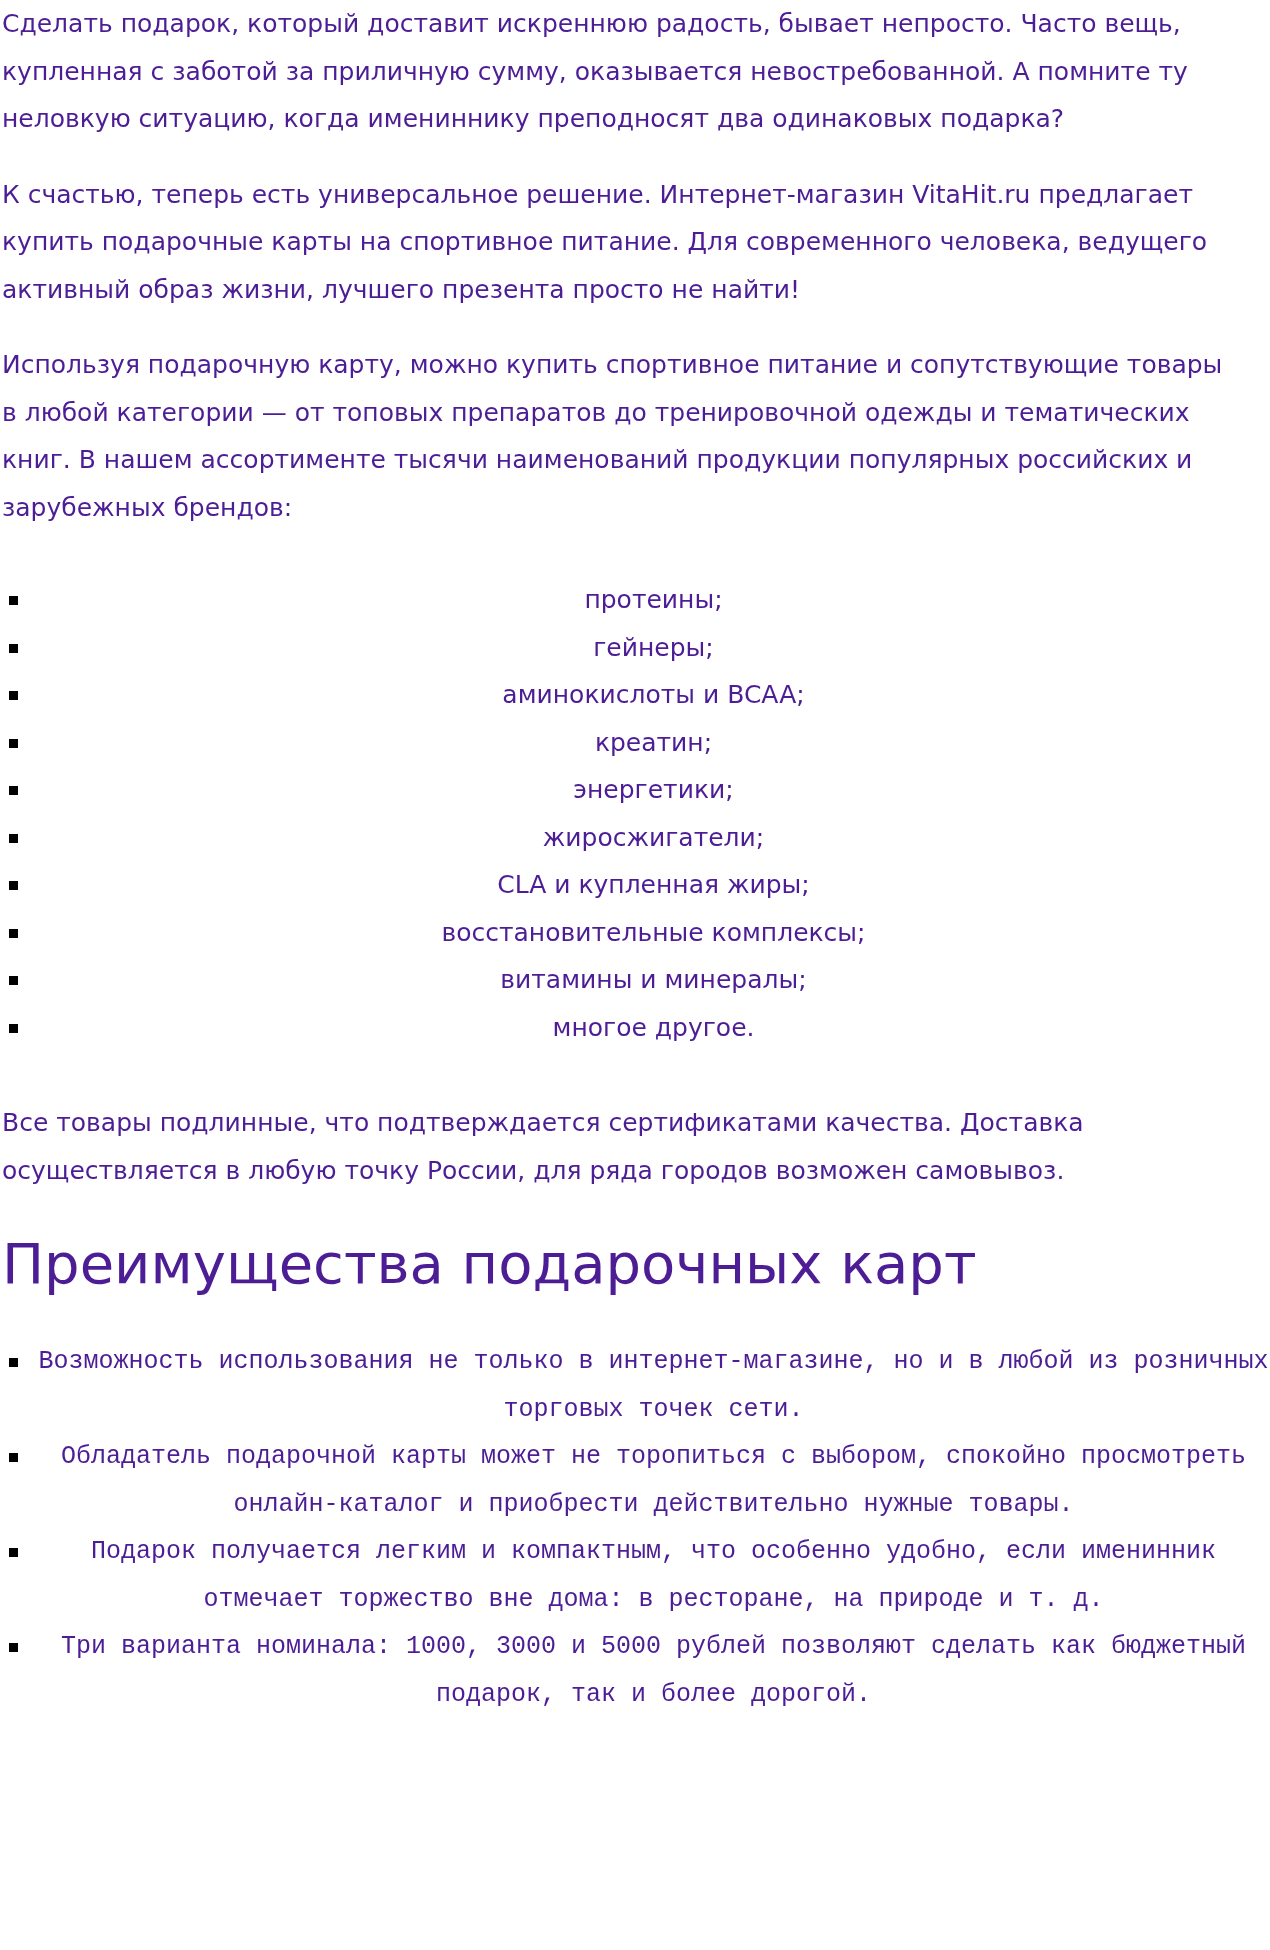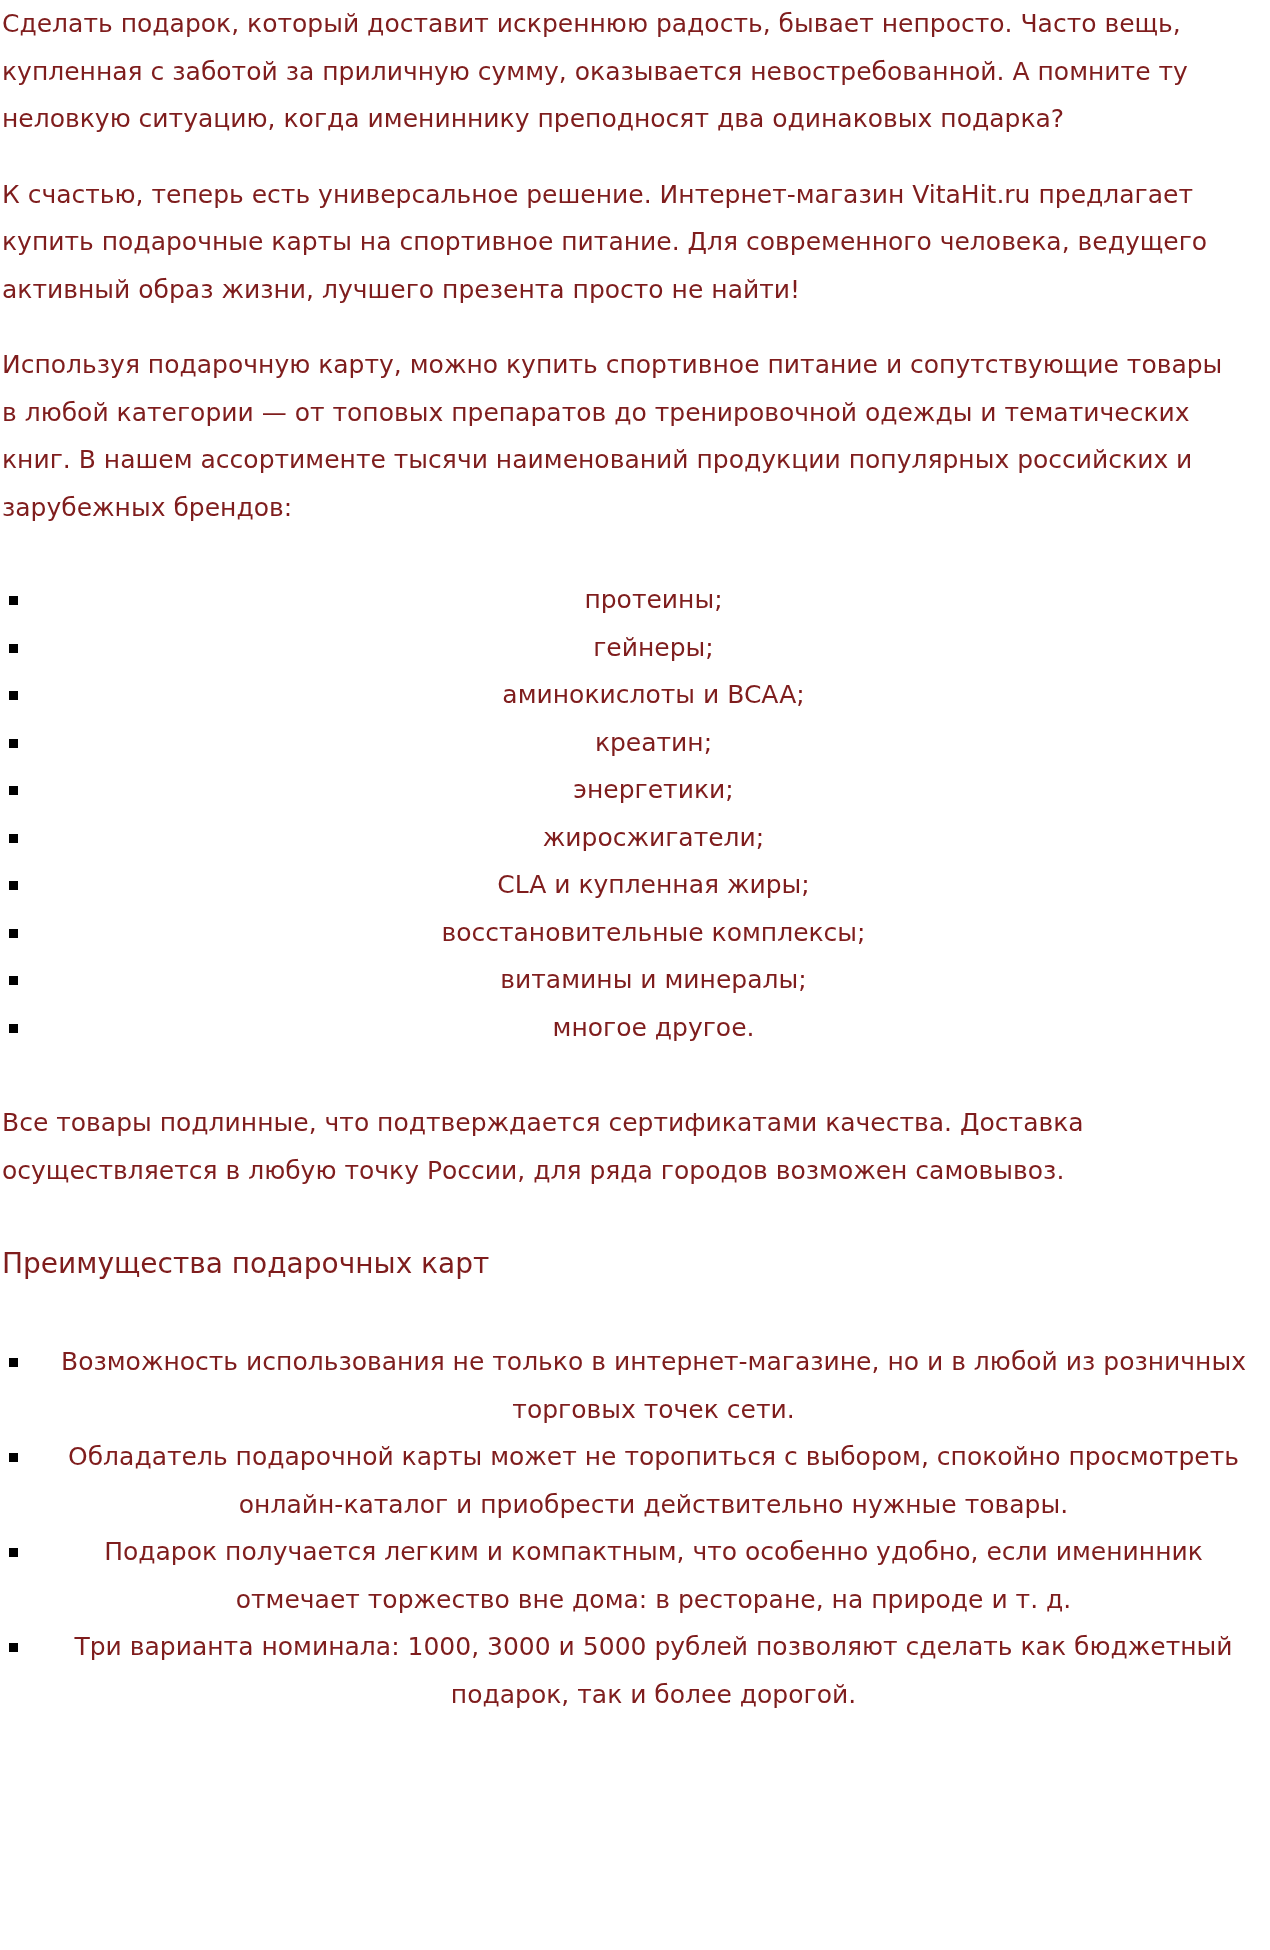--- a/index.html
+++ b/index.html
@@ -6,46 +6,47 @@
     margin: 0;
     padding: 0;
     background: #ffffff;
   }
   .page {
     position: relative;
     width: 1270px;
     height: 1950px;
     overflow: hidden;
     background: #ffffff;
-    color: #7f1d1d;
+    color: #4c1d95;
     font-family: "DejaVu Sans", sans-serif;
     font-size: 25px;
     line-height: 47.5px;
     box-sizing: border-box;
     padding-left: 2px;
   }
   p {
     margin: 0 0 28px 0;
     white-space: pre;
   }
   h1 {
-    font-size: 28px;
+    font-size: 56px;
     font-weight: 400;
     line-height: 52px;
     margin: 44px 0 48px 0;
     white-space: pre;
     letter-spacing: 0;
   }
   ul {
     list-style: none;
     margin: 45px 0 48px 0;
     padding: 0;
   }
   ul.benefits-list {
     margin-bottom: 41px;
+    font-family: Liberation Mono, monospace;
   }
   li {
     position: relative;
     padding-left: 35px;
     white-space: pre;
     text-align: center;
   }
   .bullet {
     position: absolute;
     left: 7px;

